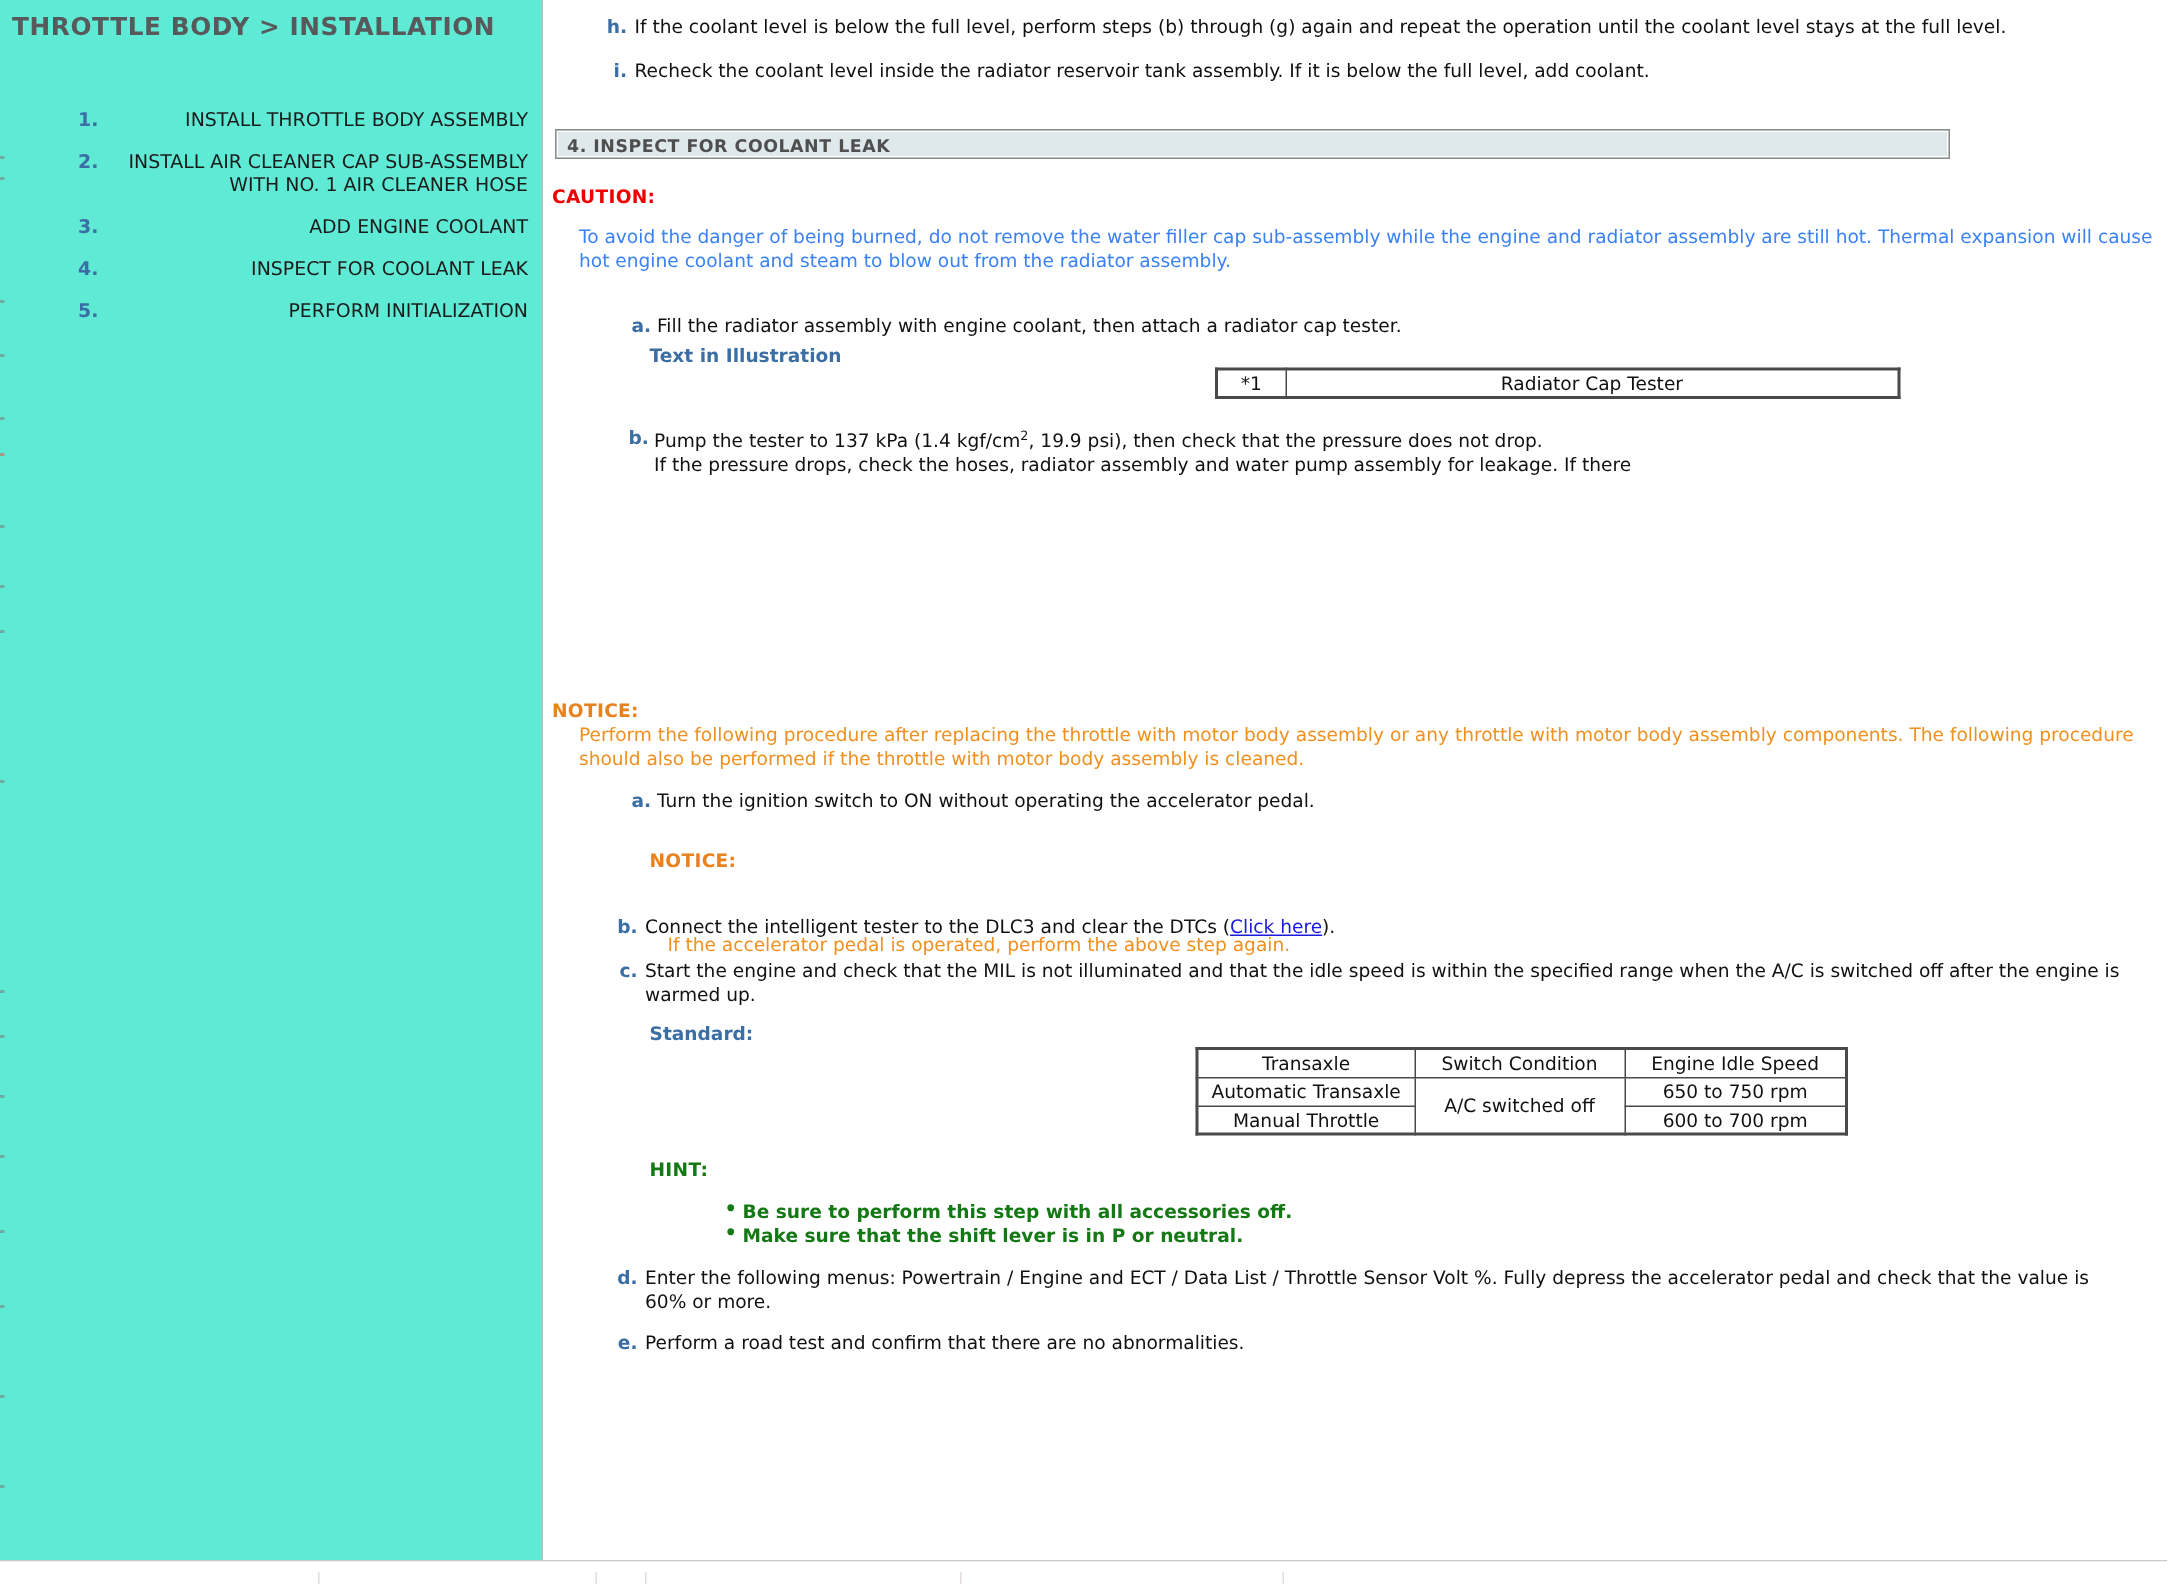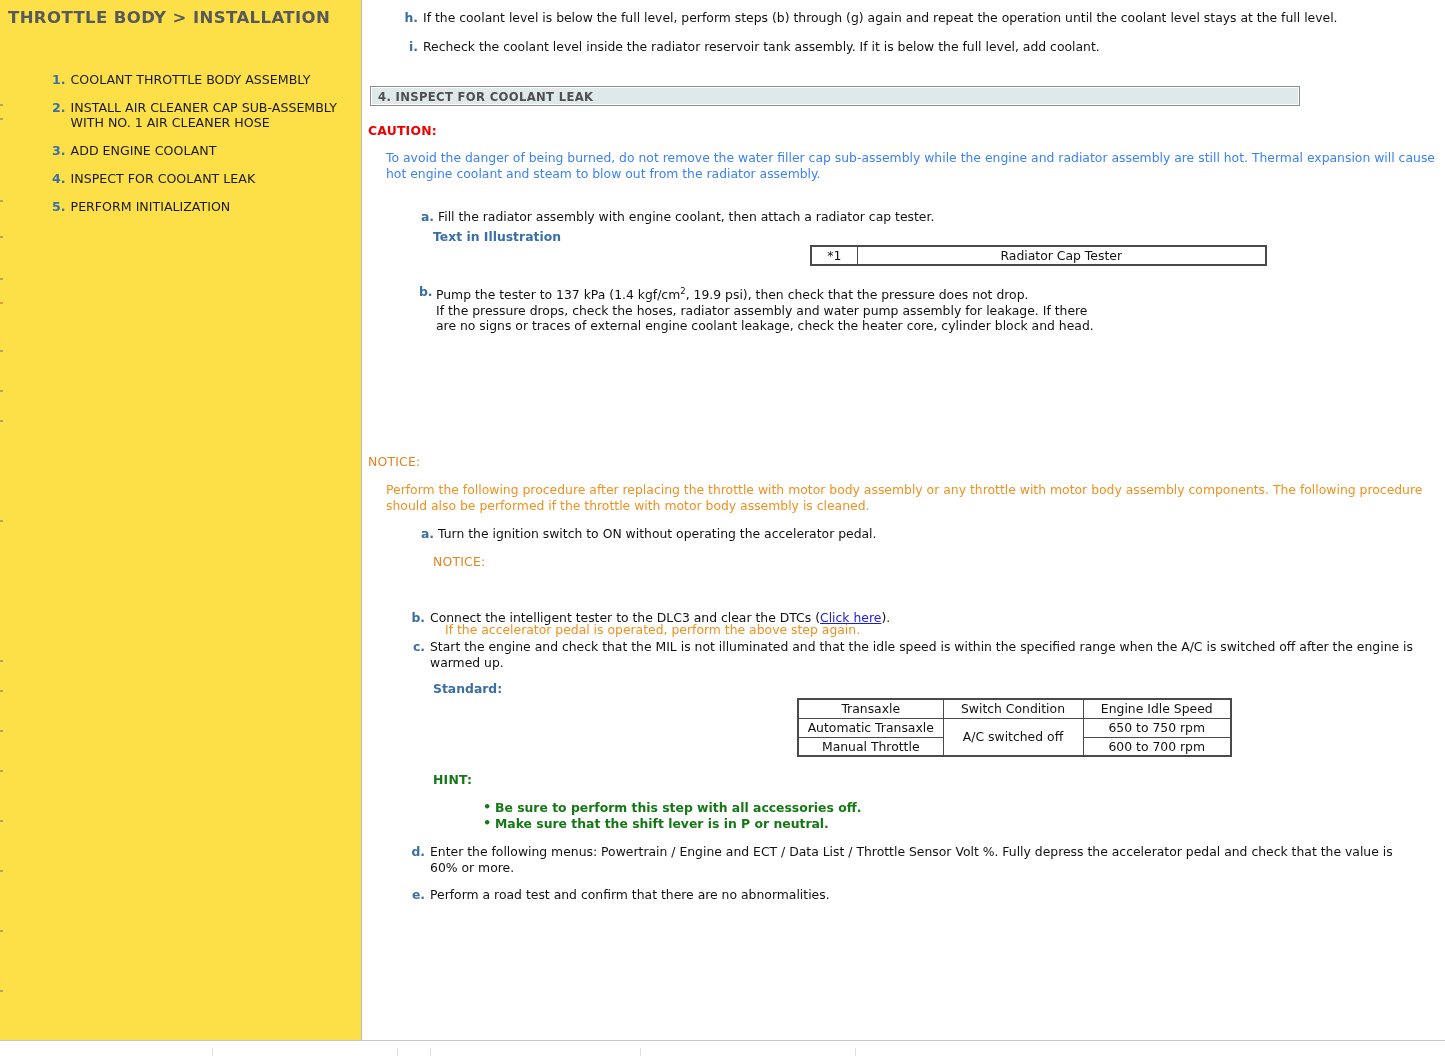--- a/index.html
+++ b/index.html
@@ -15,22 +15,23 @@
     overflow: hidden;
     background: #ffffff;
   }
 
   
   #sidebar {
     position: absolute;
     left: 0; top: 0;
     width: 362px;
     height: 1040px;
-    background: #fde047;
+    background: #5eead4;
     border-right: 1px solid #b9bfbb;
+    text-align: right;
   }
   #sidebar-title {
     position: absolute;
     left: 8px; top: 8px;
     font-size: 16.5px;
     font-weight: bold;
     color: #58595b;
     letter-spacing: 0.4px;
     white-space: nowrap;
   }
@@ -133,24 +134,25 @@
     font-weight: bold;
     color: #ee0000;
     font-size: 12.4px;
     letter-spacing: .2px;
   }
   .body-caution {
     color: #3b82f6;
     line-height: 15.5px;
   }
   .hdr-notice {
-    font-weight: normal;
+    font-weight: bold;
     color: #e8821e;
     font-size: 12.4px;
     letter-spacing: .2px;
+    margin-top: 12px;
   }
   .body-notice {
     color: #f0901f;
     line-height: 15.5px;
   }
   .hdr-hint {
     font-weight: bold;
     color: #147814;
     font-size: 12.4px;
     letter-spacing: .2px;
@@ -213,21 +215,21 @@
 <body>
 
 <div id="page">
 
   <div id="sidebar">
     <div id="sidebar-title">THROTTLE BODY &gt; INSTALLATION</div>
 
     <div id="sidebar-list">
       <div class="side-item">
         <span class="side-num">1.</span>
-        <span class="side-label">COOLANT THROTTLE BODY ASSEMBLY</span>
+        <span class="side-label">INSTALL THROTTLE BODY ASSEMBLY</span>
       </div>
       <div class="side-item">
         <span class="side-num">2.</span>
         <span class="side-label">INSTALL AIR CLEANER CAP SUB-ASSEMBLY WITH NO. 1 AIR CLEANER HOSE</span>
       </div>
       <div class="side-item">
         <span class="side-num">3.</span>
         <span class="side-label">ADD ENGINE COOLANT</span>
       </div>
       <div class="side-item">
@@ -296,21 +298,20 @@
           <td class="v">Radiator Cap Tester</td>
         </tr>
       </tbody>
     </table>
 
     <div class="step" style="left:56px; top:284px; width:690px;">
       <span class="step-letter" style="width:12px;">b.</span>
       <span class="step-body">
         <span>Pump the tester to 137 kPa (1.4 kgf/cm</span><sup>2</sup><span>, 19.9 psi), then check that the pressure does not drop.</span><br>
         <span>If the pressure drops, check the hoses, radiator assembly and water pump assembly for leakage. If there</span><br>
-        <span>are no signs or traces of external engine coolant leakage, check the heater core, cylinder block and head.</span>
       </span>
     </div>
 
 
     <div class="txt hdr-notice" style="left:5px; top:454px;">NOTICE:</div>
 
     <div class="txt body-notice" style="left:23px; top:482px; width:1052px;">Perform the following procedure after replacing the throttle with motor body assembly or any throttle with motor body assembly components. The following procedure should also be performed if the throttle with motor body assembly is cleaned.</div>
 
     <div class="step" style="left:58px; top:526px; width:700px;">
       <span class="step-letter" style="width:12px;">a.</span>

